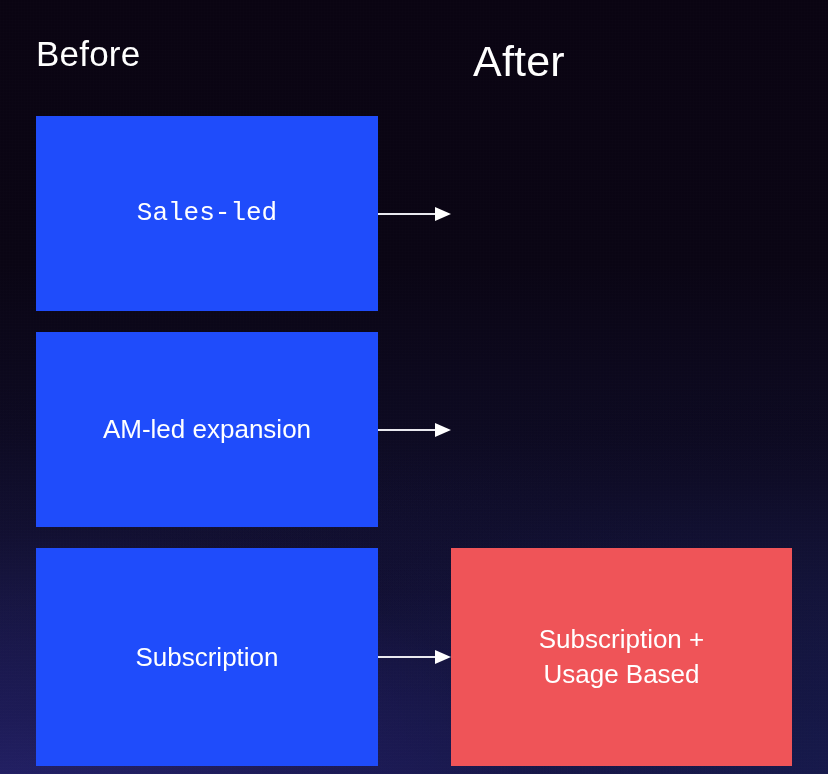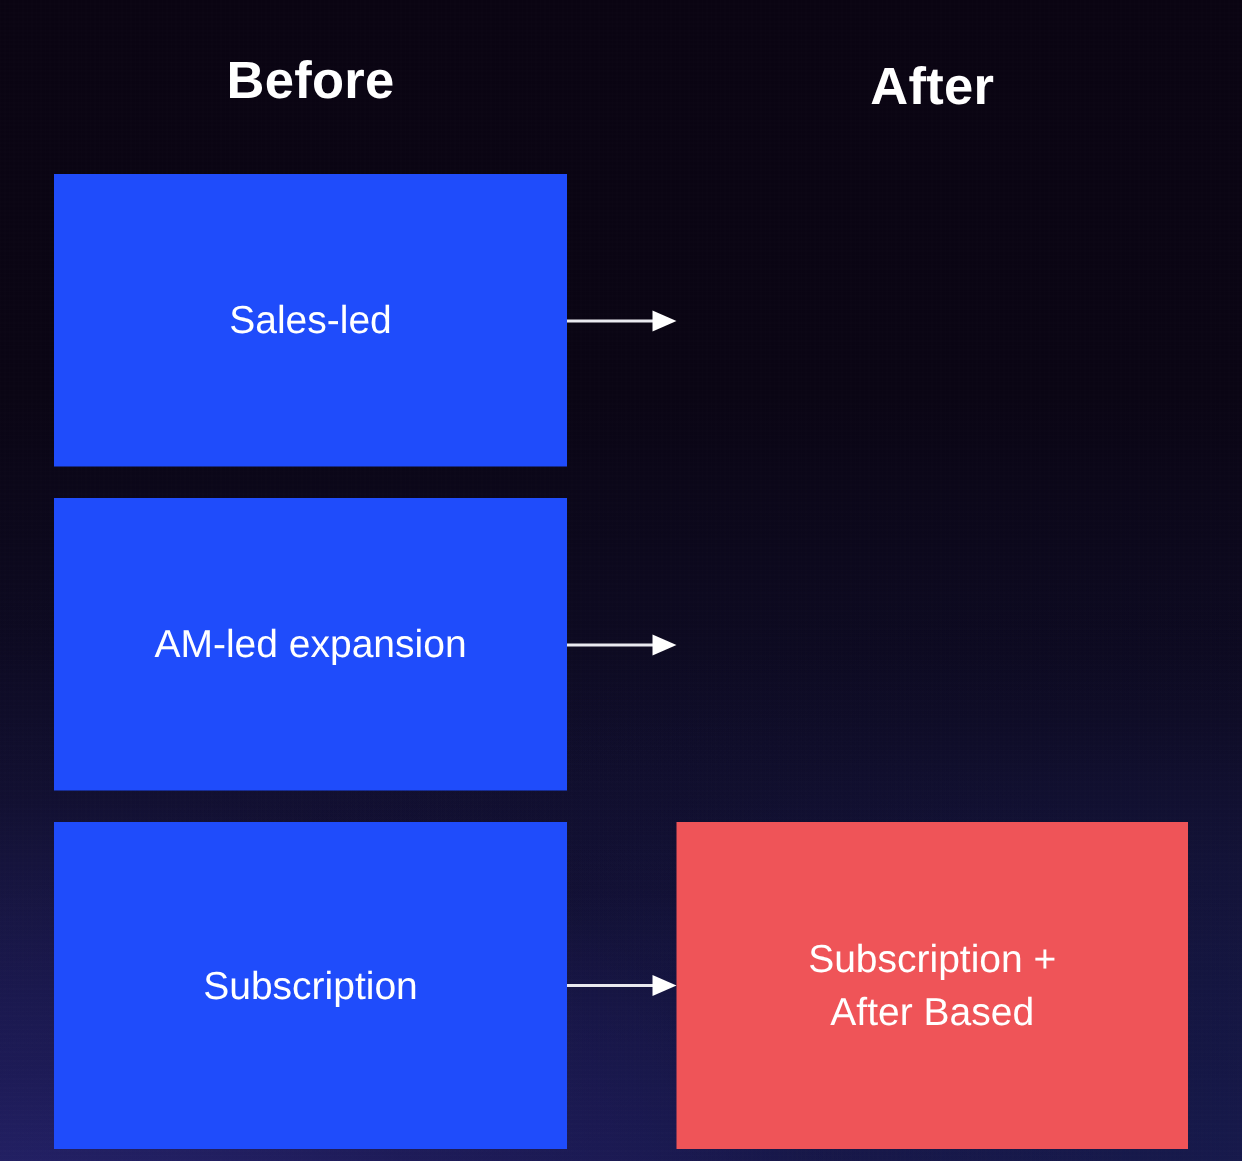--- a/index.html
+++ b/index.html
@@ -34,47 +34,47 @@
     pointer-events: none;
     opacity: 0.05;
     background-image:
       repeating-linear-gradient(0deg, rgba(255,255,255,0.10) 0px, rgba(255,255,255,0.10) 1px, rgba(0,0,0,0) 1px, rgba(0,0,0,0) 3px),
       repeating-linear-gradient(90deg, rgba(255,255,255,0.08) 0px, rgba(255,255,255,0.08) 1px, rgba(0,0,0,0) 1px, rgba(0,0,0,0) 3px);
   }
 
   
   .col-header {
     position: absolute;
-    font-weight: bold;
+    font-weight: normal;
     color: #ffffff;
-    text-align: center;
+    text-align: left;
     letter-spacing: 0.2px;
     white-space: nowrap;
     line-height: 1;
   }
   #header-before {
     left: 36px;
     width: 342px;
     top: 36px;
     font-size: 35px;
   }
   #header-after {
-    left: 451px;
+    left: 473px;
     width: 341px;
     top: 40px;
-    font-size: 35px;
+    font-size: 43px;
   }
 
   
   .row {
     position: absolute;
     left: 0;
     width: 828px;
   }
-  #row-0 { top: 116px; height: 195px; }
+  #row-0 { top: 116px; height: 195px; font-family: Liberation Mono, monospace; }
   #row-1 { top: 332px; height: 195px; }
   #row-2 { top: 548px; height: 218px; }
 
   .box {
     position: absolute;
     top: 0;
     height: 100%;
     display: flex;
     align-items: center;
     justify-content: center;
@@ -152,16 +152,16 @@
     </div>
   </div>
 
   <div class="row" id="row-2">
     <div class="box box-before">Subscription</div>
     <div class="arrow">
       <div class="arrow-line"></div>
       <div class="arrow-head"></div>
     </div>
     <div class="box box-after">Subscription +
-After Based</div>
+Usage Based</div>
   </div>
 
 </div>
 
 </body></html>

